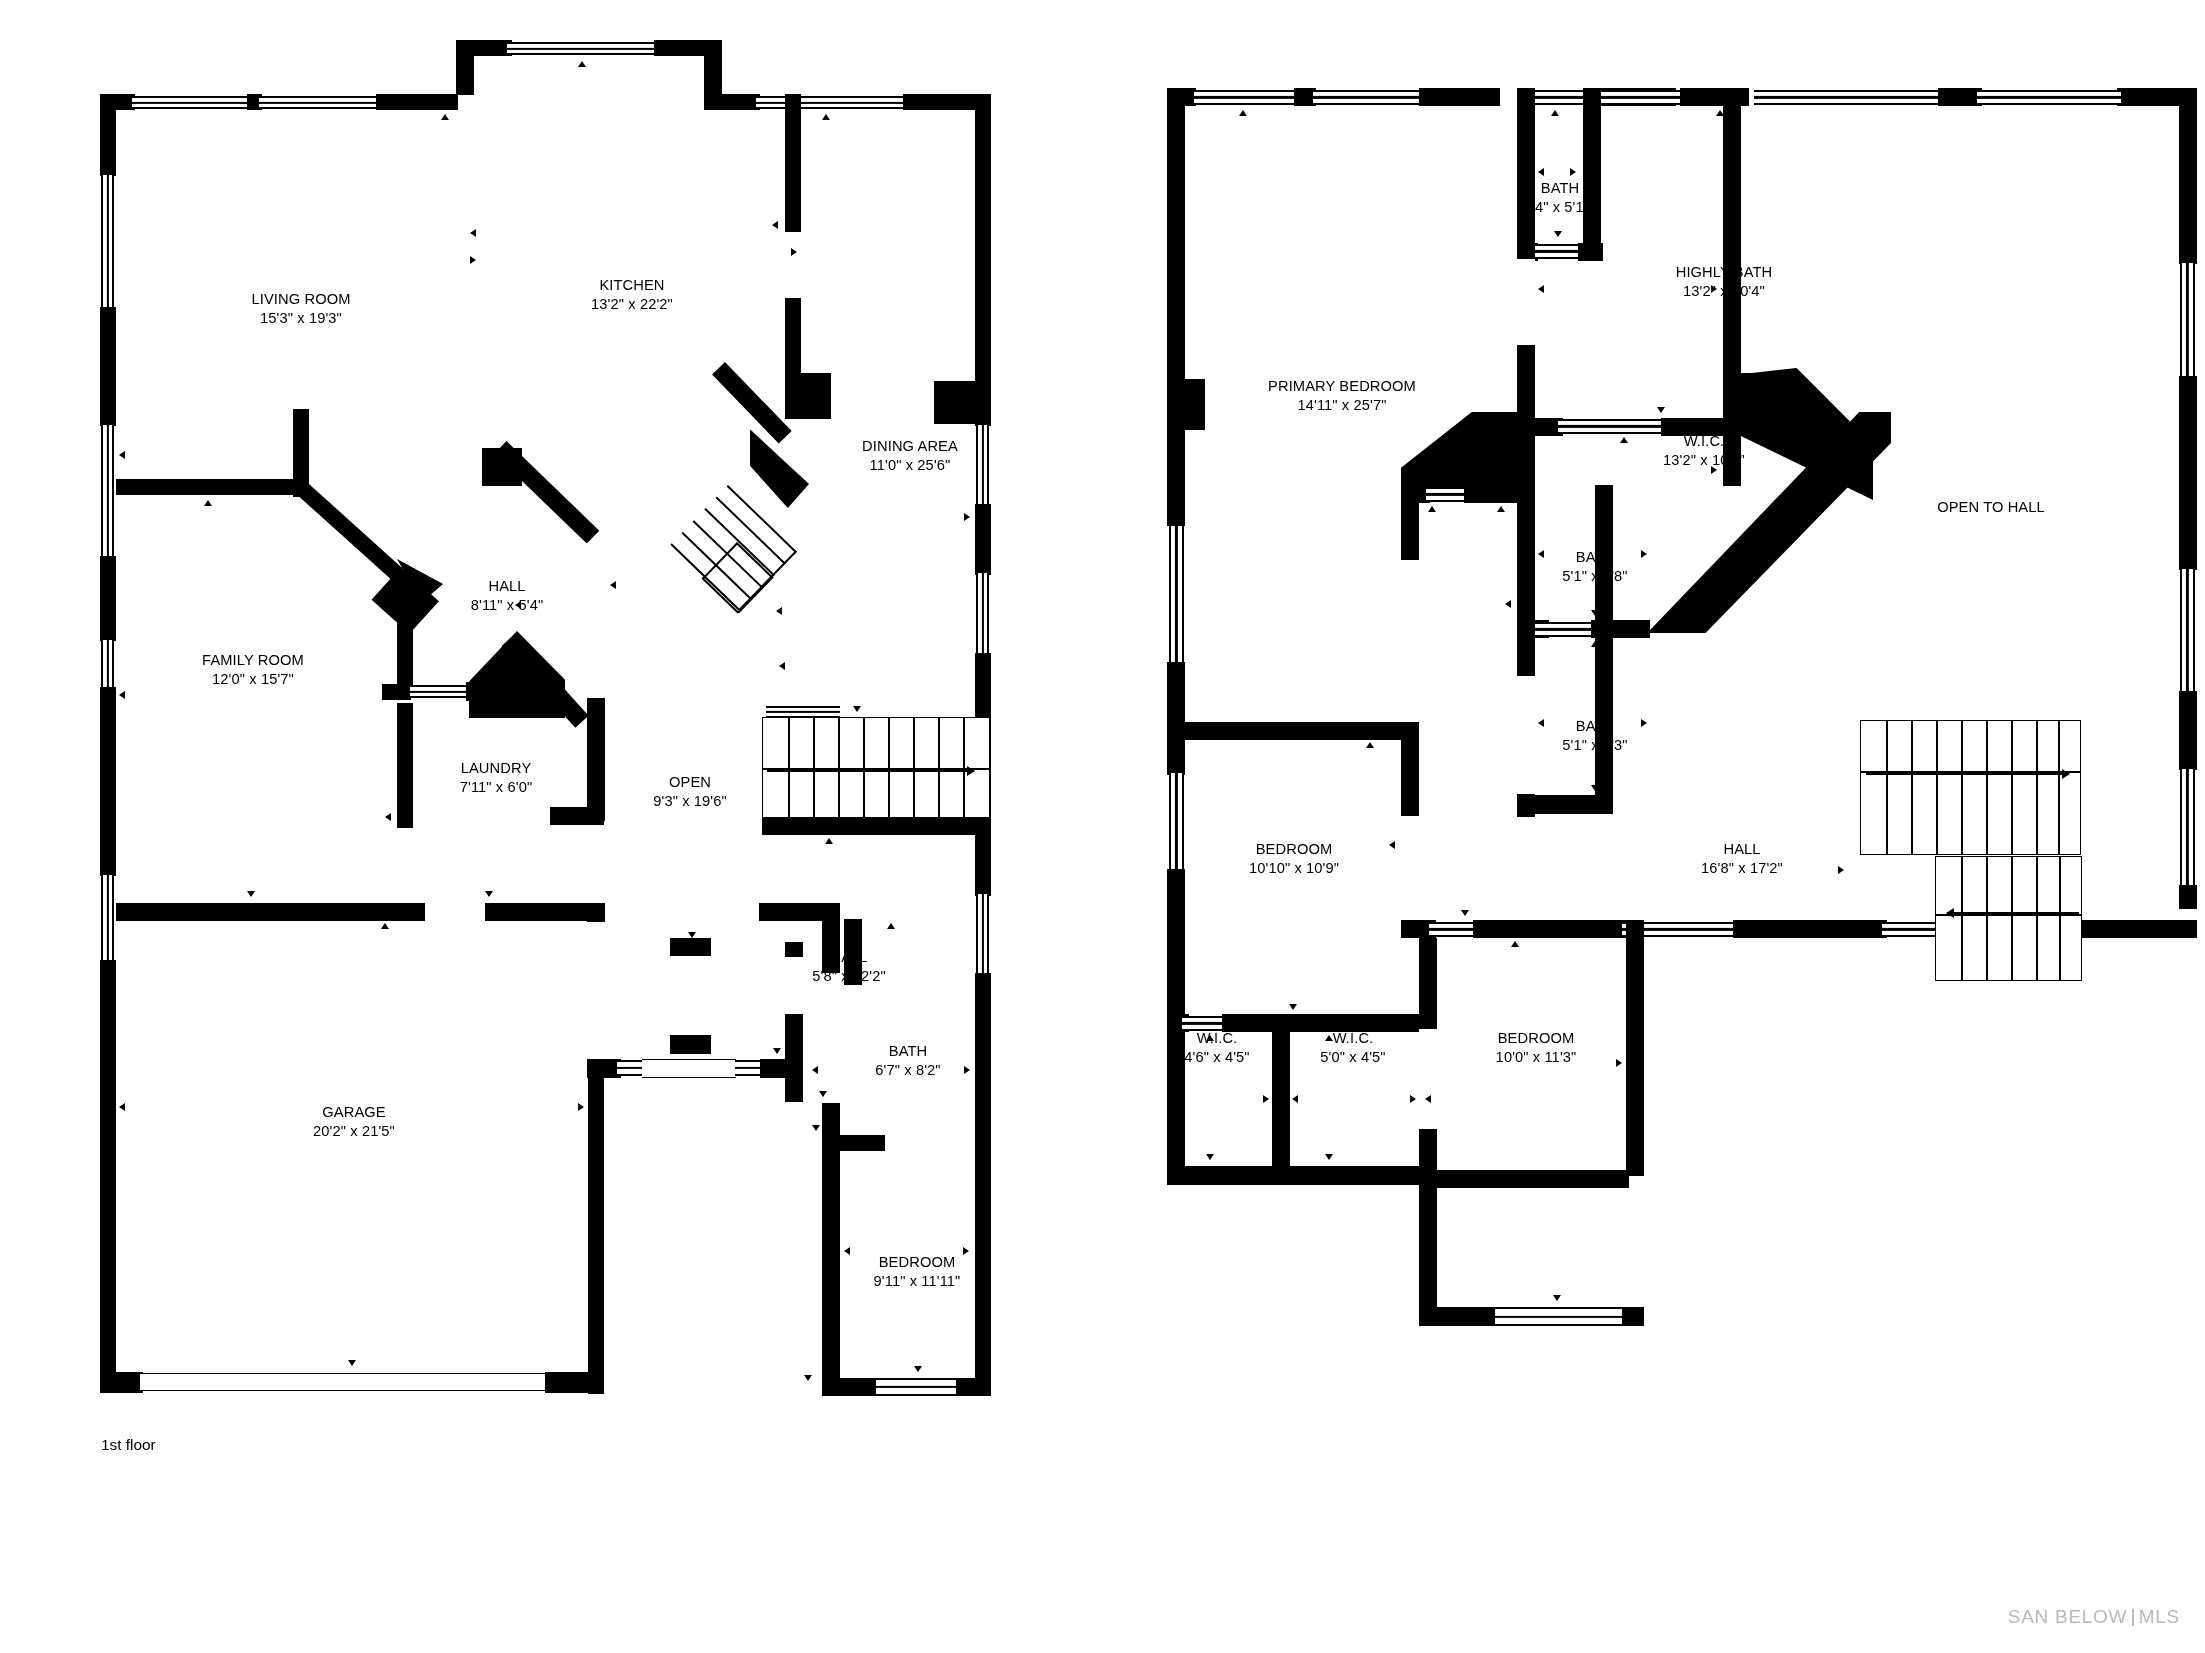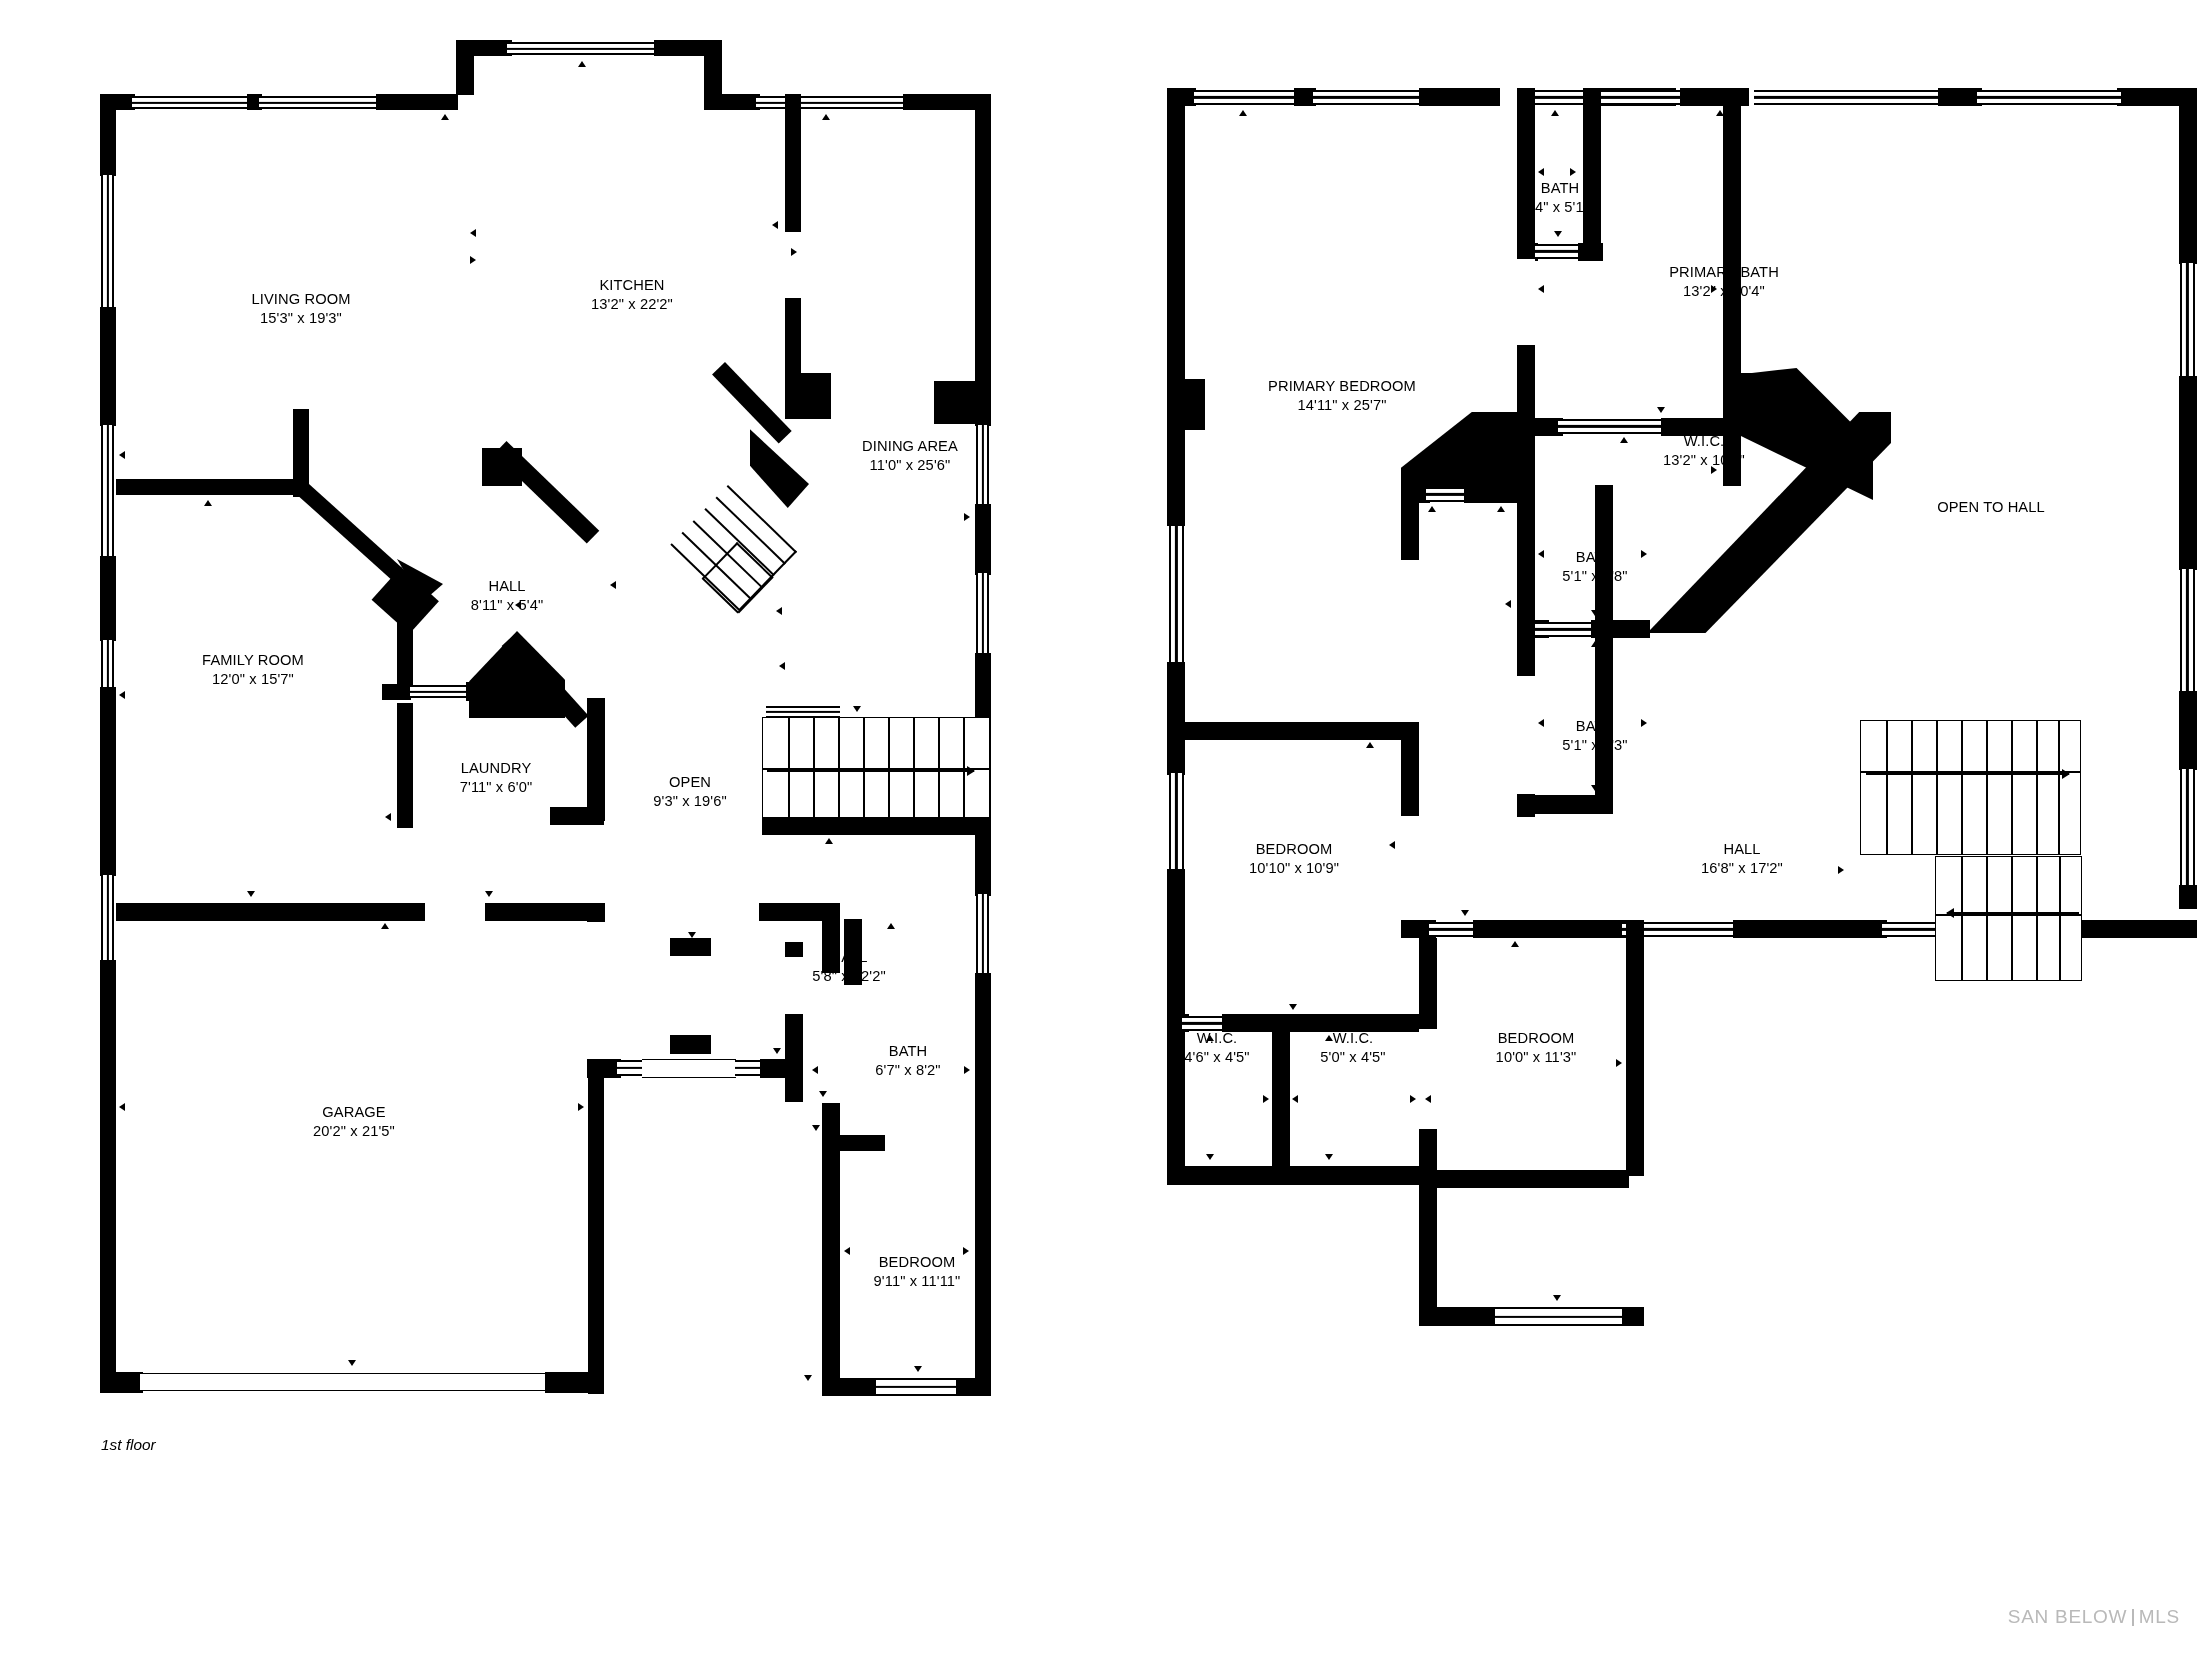--- a/index.html
+++ b/index.html
@@ -287,21 +287,21 @@
     </div>
     <div class="label" style="left:354px;top:1103px;">
       <span class="nm">GARAGE</span>
       <span class="dm">20'2" x 21'5"</span>
     </div>
     <div class="label" style="left:917px;top:1253px;">
       <span class="nm">BEDROOM</span>
       <span class="dm">9'11" x 11'11"</span>
     </div>
 
-    <div class="floorcap" style="left:101px;top:1436px;font-style:italic;">1st floor</div>
+    <div class="floorcap" style="left:101px;top:1436px;">1st floor</div>
   </div>
 
   <div id="floor-2">
 
     <div class="wall" style="left:1167px;top:88px;width:29px;height:17.6px;"></div>
     <div class="win" style="left:1194px;top:90px;width:103px;height:14.7px;"></div>
     <div class="wall" style="left:1294px;top:88px;width:22px;height:17.6px;"></div>
     <div class="win" style="left:1313px;top:90px;width:109px;height:14.7px;"></div>
     <div class="wall" style="left:1419px;top:88px;width:81px;height:17.6px;"></div>
     <div class="win" style="left:1531px;top:90px;width:60px;height:14.7px;"></div>
@@ -464,21 +464,21 @@
       <div class="tread" style="left:123px;"></div>
       <div class="mid" style="top:57px;"></div>
     </div>
     <div class="stairarrowL" style="left:1947px;top:912px;width:132px;"></div>
 
     <div class="label" style="left:1560px;top:179px;">
       <span class="nm">BATH</span>
       <span class="dm">8'4" x 5'11"</span>
     </div>
     <div class="label" style="left:1724px;top:263px;">
-      <span class="nm">PRIMARY BATH</span>
+      <span class="nm">HIGHLY BATH</span>
       <span class="dm">13'2" x 10'4"</span>
     </div>
     <div class="label" style="left:1342px;top:377px;">
       <span class="nm">PRIMARY BEDROOM</span>
       <span class="dm">14'11" x 25'7"</span>
     </div>
     <div class="label" style="left:1704px;top:432px;">
       <span class="nm">W.I.C.</span>
       <span class="dm">13'2" x 10'4"</span>
     </div>

